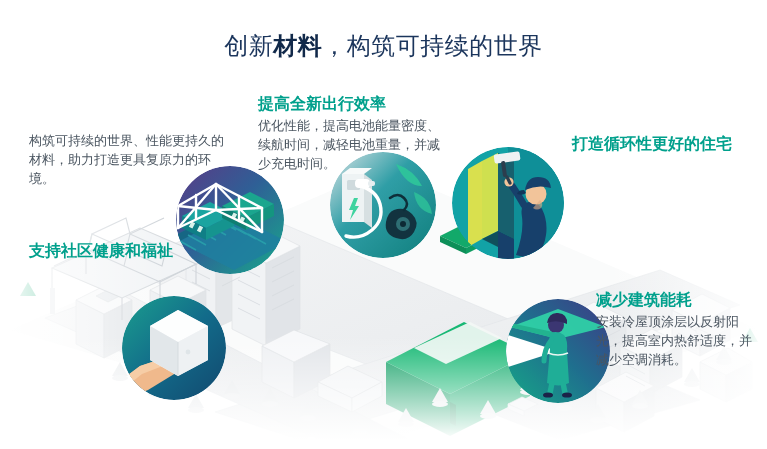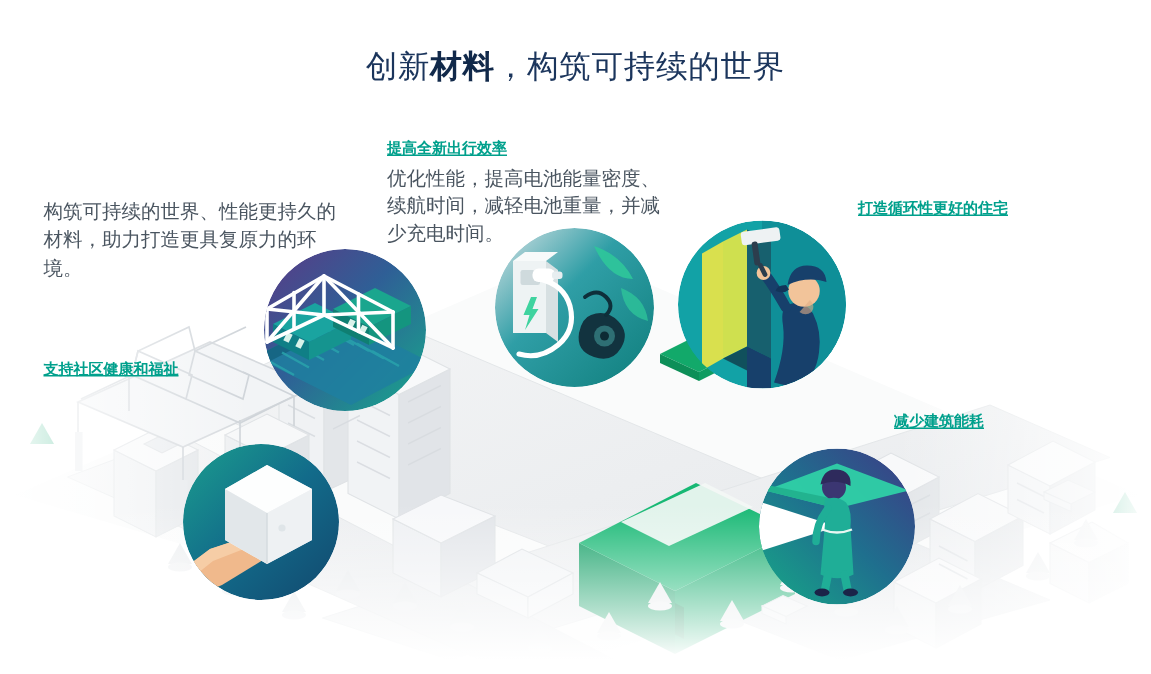--- a/index.html
+++ b/index.html
@@ -6,42 +6,42 @@
   body{
     width:767px;height:449px;overflow:hidden;background:#ffffff;
     font-family:"Liberation Sans","DejaVu Sans",sans-serif;
     -webkit-font-smoothing:antialiased;
   }
   #stage{position:relative;width:767px;height:449px;background:#fff;overflow:hidden;}
 
   
   .title{
     position:absolute;left:0;top:30px;width:767px;text-align:center;
-    font-size:21px;color:#1b355c;letter-spacing:.5px;white-space:nowrap;
+    font-size:24px;color:#1b355c;letter-spacing:.5px;white-space:nowrap;
   }
   .title .strong{font-weight:bold;color:#11294a;}
 
   
   .city{position:absolute;left:0;top:150px;width:767px;height:290px;}
   .city svg{display:block;}
 
   
   .callout{position:absolute;}
   .callout .ch{
-    font-size:10px;font-weight:bold;color:#00a08c;margin:0 0 3px 0;
-    line-height:1.25;white-space:nowrap;text-decoration:underline;
+    font-size:16px;font-weight:bold;color:#00a08c;margin:0 0 3px 0;
+    line-height:1.25;white-space:nowrap;
   }
   .callout .cb{
     font-size:13px;color:#4a5560;line-height:1.45;margin:0;
   }
   .c-decarb{left:29px;top:132px;width:196px;}
   .c-community{left:29px;top:241px;width:186px;}
   .c-mobility{left:258px;top:94px;width:190px;}
   .c-homes{left:572px;top:134px;width:176px;}
-  .c-energy{left:596px;top:276px;width:164px;}
+  .c-energy{left:596px;top:290px;width:164px;}
   .c-mobility .ch,.c-homes .ch,.c-energy .ch{white-space:nowrap;}
 
   
   .badge{position:absolute;border-radius:50%;overflow:hidden;}
   .badge svg{display:block;}
   .b-bridge{left:176px;top:166px;width:108px;height:108px;}
   .b-ev{left:330px;top:152px;width:106px;height:106px;}
   .b-paint{left:452px;top:147px;width:112px;height:112px;}
   .b-pack{left:122px;top:296px;width:104px;height:104px;}
   .b-roof{left:506px;top:299px;width:104px;height:104px;}
@@ -486,15 +486,16 @@
     <p class="ch">提高全新出行效率</p>
     <p class="cb">优化性能，提高电池能量密度、续航时间，减轻电池重量，并减少充电时间。</p>
   </div>
 
   <div class="callout c-homes">
     <p class="ch">打造循环性更好的住宅</p>
   </div>
 
   <div class="callout c-energy">
     <p class="ch">减少建筑能耗</p>
+    <p class="cb">安装冷屋顶涂层以反射阳光，提高室内热舒适度，并减少空调消耗。</p>
   </div>
 
 </div>
 
 </body></html>

